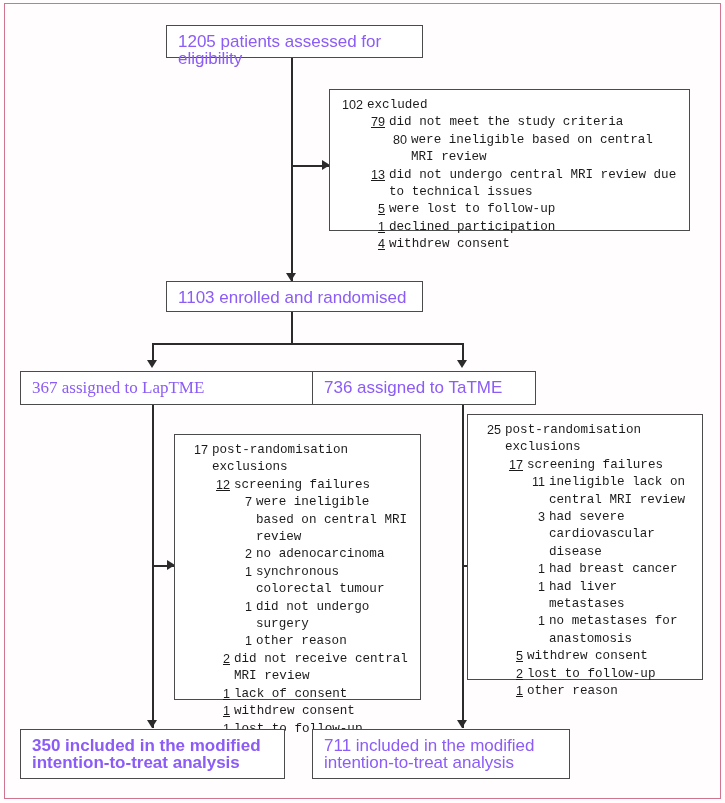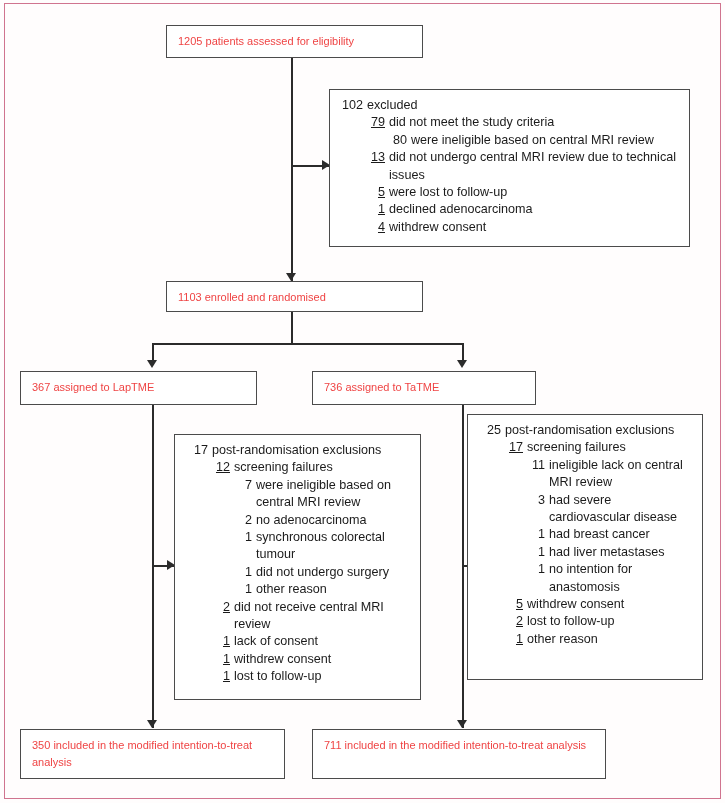--- a/index.html
+++ b/index.html
@@ -27,23 +27,23 @@
 
   .box{
     position:absolute;
     box-sizing:border-box;
     border:1.4px solid #4b4b4b;
     background:#ffffff;
     padding:7px 10px 7px 11px;
   }
   .box .ln{
     display:block;
-    font-size:11px;
+    font-size:17px;
     line-height:17.4px;
-    color:#ef4444;
+    color:#8b5cf6;
     white-space:pre;
   }
   .box.single .ln{ white-space:normal; }
 
   
   .row{
     display:flex;
     font-size:12.6px;
     line-height:17.4px;
     color:#1b1b1b;
@@ -58,21 +58,21 @@
 
   .lvl0 .num{ width:22px; }
   .lvl1 .num{ width:22px; margin-left:22px;text-decoration:underline; }
   .lvl2 .num{ width:22px; margin-left:44px; }
 
   .lvl0 .txt{ text-indent:0; }
   .lvl1 .txt{ text-indent:0; }
   .lvl2 .txt{ text-indent:0; }
 
   
-  .row .txt{ padding-left:0; }
+  .row .txt{ padding-left:0;font-family:Liberation Mono, monospace; }
 
   
   .vline{ position:absolute; background:#2b2b2b; width:1.5px; }
   .hline{ position:absolute; background:#2b2b2b; height:1.5px; }
   .arrow-down{
     position:absolute;
     width:0;height:0;
     border-left:5.5px solid transparent;
     border-right:5.5px solid transparent;
     border-top:8px solid #2b2b2b;
@@ -112,21 +112,21 @@
 
   <div class="vline" style="left:462px; top:404px; height:324px;"></div>
   <div class="arrow-down" style="left:457px; top:720px;"></div>
   <div class="hline" style="left:462px; top:565px; width:22px;"></div>
   <div class="arrow-right" style="left:477px; top:560px;"></div>
 
   <div class="box single" style="left:166px; top:25px; width:257px; height:33px;">
     <span class="ln">1205 patients assessed for eligibility</span>
   </div>
 
-  <div class="box" style="left:329px; top:89px; width:361px; height:158px;">
+  <div class="box" style="left:329px; top:89px; width:361px; height:142px;">
     <div>
         <div class="row lvl0">
           <span class="num">102</span>
           <span class="txt">excluded</span>
         </div>
         <div class="row lvl1">
           <span class="num">79</span>
           <span class="txt">did not meet the study criteria</span>
         </div>
         <div class="row lvl2">
@@ -136,34 +136,34 @@
         <div class="row lvl1">
           <span class="num">13</span>
           <span class="txt">did not undergo central MRI review due to technical issues</span>
         </div>
         <div class="row lvl1">
           <span class="num">5</span>
           <span class="txt">were lost to follow-up</span>
         </div>
         <div class="row lvl1">
           <span class="num">1</span>
-          <span class="txt">declined adenocarcinoma</span>
+          <span class="txt">declined participation</span>
         </div>
         <div class="row lvl1">
           <span class="num">4</span>
           <span class="txt">withdrew consent</span>
         </div>
       </div>
   </div>
 
   <div class="box single" style="left:166px; top:281px; width:257px; height:31px;">
     <span class="ln">1103 enrolled and randomised</span>
   </div>
 
-  <div class="box single" style="left:20px; top:371px; width:237px; height:34px;">
+  <div class="box single" style="left:20px; top:371px; width:293px; height:34px;font-family:Liberation Serif, serif;">
     <span class="ln">367 assigned to LapTME</span>
   </div>
 
   <div class="box single" style="left:312px; top:371px; width:224px; height:34px;">
     <span class="ln">736 assigned to TaTME</span>
   </div>
 
   <div class="box" style="left:174px; top:434px; width:247px; height:266px;">
     <div>
         <div class="row lvl0">
@@ -234,38 +234,38 @@
         <div class="row lvl2">
           <span class="num">1</span>
           <span class="txt">had breast cancer</span>
         </div>
         <div class="row lvl2">
           <span class="num">1</span>
           <span class="txt">had liver metastases</span>
         </div>
         <div class="row lvl2">
           <span class="num">1</span>
-          <span class="txt">no intention for anastomosis</span>
+          <span class="txt">no metastases for anastomosis</span>
         </div>
         <div class="row lvl1">
           <span class="num">5</span>
           <span class="txt">withdrew consent</span>
         </div>
         <div class="row lvl1">
           <span class="num">2</span>
           <span class="txt">lost to follow-up</span>
         </div>
         <div class="row lvl1">
           <span class="num">1</span>
           <span class="txt">other reason</span>
         </div>
       </div>
   </div>
 
-  <div class="box single" style="left:20px; top:729px; width:265px; height:50px;">
+  <div class="box single" style="left:20px; top:729px; width:265px; height:50px;font-weight:bold;">
     <span class="ln">350 included in the modified intention-to-treat analysis</span>
   </div>
 
-  <div class="box single" style="left:312px; top:729px; width:294px; height:50px;">
+  <div class="box single" style="left:312px; top:729px; width:258px; height:50px;">
     <span class="ln">711 included in the modified intention-to-treat analysis</span>
   </div>
 
 </div>
 
 </body></html>

